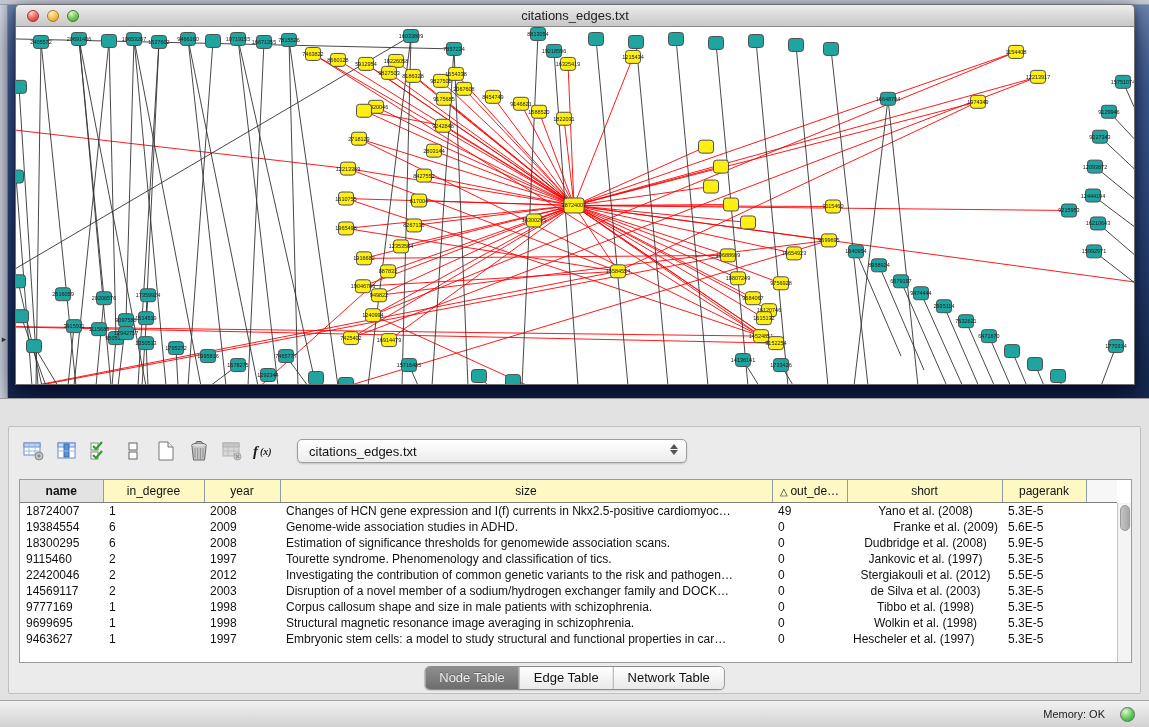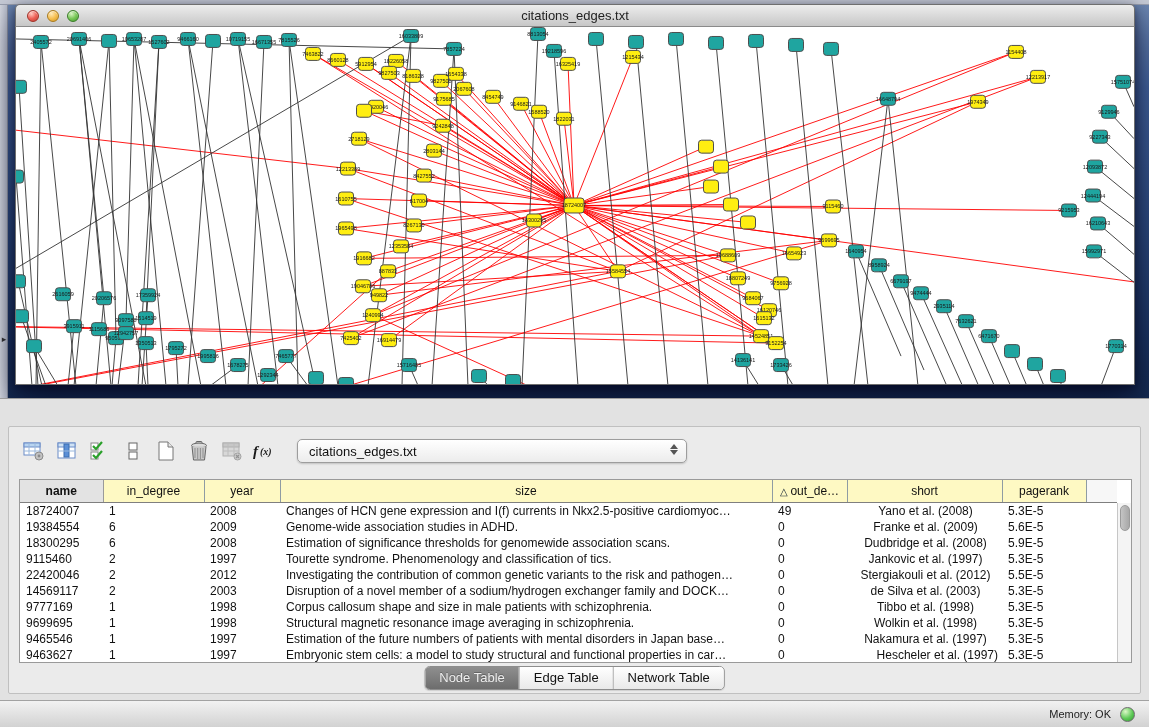--- a/index.html
+++ b/index.html
@@ -67,21 +67,21 @@
   .tabs{position:absolute;left:50%;transform:translateX(-50%);bottom:3px;display:flex;height:22px;
     border:1px solid #8d8d8d;border-radius:5px;overflow:hidden;background:#fff;box-shadow:0 1px 1px rgba(0,0,0,.12);}
   .seg{border:none;background:linear-gradient(#ffffff,#e9e9e9);font-size:13px;color:#111;
     padding:0 14px;line-height:20px;border-left:1px solid #ababab;font-family:"Liberation Sans",sans-serif;}
   .seg:first-child{border-left:none;}
   .seg.selected{background:linear-gradient(#8f8f8f,#6d6d6d);color:#ededed;text-shadow:0 -1px 0 rgba(0,0,0,.25);}
 
   
   .statusbar{position:absolute;left:0;bottom:0;width:1149px;height:27px;
     background:linear-gradient(#f2f2f2,#d2d2d2);border-top:1px solid #a2a2a2;box-sizing:border-box;
-    display:flex;align-items:center;justify-content:flex-end;padding-right:14px;gap:9px;}
+    display:flex;align-items:center;justify-content:flex-end;padding-right:14px;gap:15px;}
   .mem-label{font-size:11px;color:#222;}
   .mem-dot{width:15px;height:15px;border-radius:50%;border:1px solid #6c6c6c;box-sizing:border-box;
     background:radial-gradient(circle at 35% 28%,#dcf8c8,#5ec957 55%,#2f9e2f);}
 </style>
 </head>
 <body>
 
 <div class="screen">
 
   <div class="desktop">
@@ -840,21 +840,21 @@
                 <td style="text-align: center;">Yano et al. (2008)</td>
                 <td>5.3E-5</td>
                 <td></td>
               </tr>
               <tr>
                 <td>19384554</td>
                 <td>6</td>
                 <td>2009</td>
                 <td>Genome-wide association studies in ADHD.</td>
                 <td>0</td>
-                <td style="text-align: center;">Franke et al. (2009)</td>
+                <td style="text-align: right;">Franke et al. (2009)</td>
                 <td>5.6E-5</td>
                 <td></td>
               </tr>
               <tr>
                 <td>18300295</td>
                 <td>6</td>
                 <td>2008</td>
                 <td>Estimation of significance thresholds for genomewide association scans.</td>
                 <td>0</td>
                 <td style="text-align: center;">Dudbridge et al. (2008)</td>
@@ -905,36 +905,26 @@
                 <td>9699695</td>
                 <td>1</td>
                 <td>1998</td>
                 <td>Structural magnetic resonance image averaging in schizophrenia.</td>
                 <td>0</td>
                 <td style="text-align: center;">Wolkin et al. (1998)</td>
                 <td>5.3E-5</td>
                 <td></td>
               </tr>
               <tr>
-                <td>9465546</td>
-                <td>1</td>
-                <td>1997</td>
-                <td>Estimation of the future numbers of patients with mental disorders in Japan base…</td>
-                <td>0</td>
-                <td style="text-align: center;">Nakamura et al. (1997)</td>
-                <td>5.3E-5</td>
-                <td></td>
-              </tr>
-              <tr>
                 <td>9463627</td>
                 <td>1</td>
                 <td>1997</td>
                 <td>Embryonic stem cells: a model to study structural and functional properties in car…</td>
                 <td>0</td>
-                <td style="text-align: right;">Hescheler et al. (1997)</td>
+                <td style="text-align: left;">Hescheler et al. (1997)</td>
                 <td>5.3E-5</td>
                 <td></td>
               </tr>
             </tbody>
         </table>
         <div class="vscroll">
           <div class="vthumb"></div>
         </div>
       </div>
 

